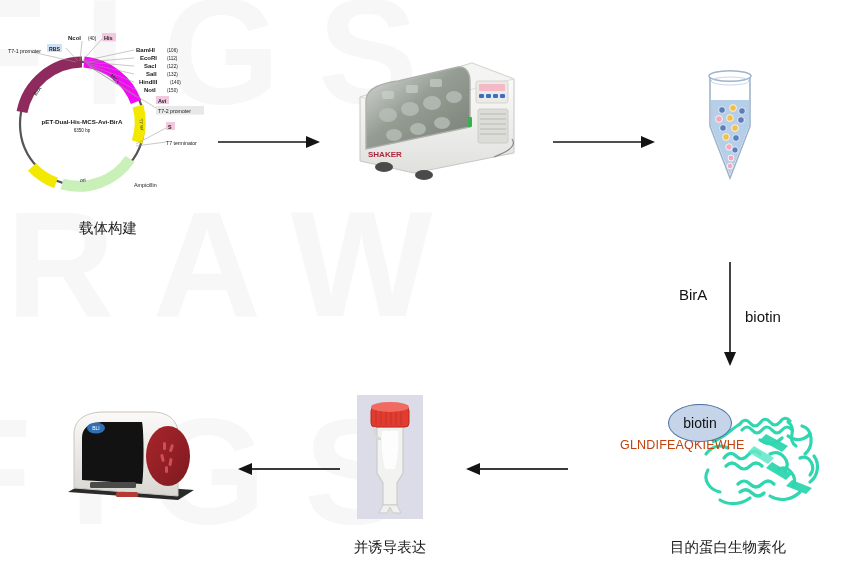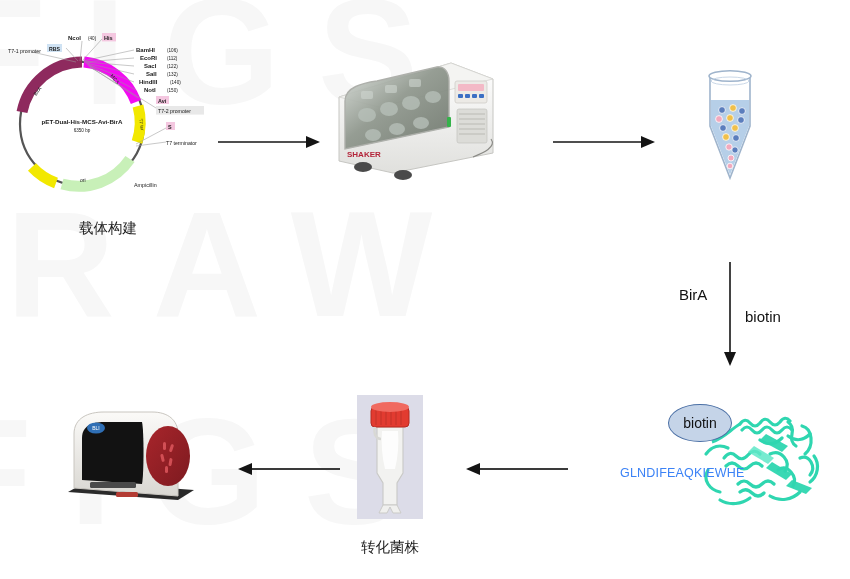--- a/index.html
+++ b/index.html
@@ -29,35 +29,35 @@
   
   .arrow{position:absolute;z-index:4;}
   .arrow svg{display:block;}
 
   
   #plasmid{left:6px;top:24px;width:206px;height:182px;}
   #plasmid svg{display:block;}
   .pl-txt{font-family:"Liberation Sans",sans-serif;fill:#1a1a1a;}
 
   
-  #shaker{left:333px;top:57px;width:166px;height:128px;}
+  #shaker{left:354px;top:57px;width:166px;height:128px;}
 
   
   #tube{left:697px;top:62px;width:66px;height:122px;}
 
   
   #column{left:357px;top:395px;width:66px;height:124px;}
 
   
   #bli{left:60px;top:404px;width:140px;height:112px;}
 
   
   #protein{left:620px;top:396px;width:220px;height:118px;}
-  .avi-seq{position:absolute;left:0;top:42px;font-size:12.5px;color:#3b82f6;
-           font-family:"Liberation Sans",sans-serif;letter-spacing:.2px;z-index:6;margin-top:28px;}
+  .avi-seq{position:absolute;left:0;top:42px;font-size:12.5px;color:#c2410c;
+           font-family:"Liberation Sans",sans-serif;letter-spacing:.2px;z-index:6;}
   .biotin-oval{position:absolute;left:48px;top:8px;width:62px;height:36px;
                border-radius:50%;background:#c5d4e8;border:1.6px solid #4a6fa5;
                display:flex;align-items:center;justify-content:center;z-index:7;}
   .biotin-oval span{font-size:14px;color:#111;font-family:"Liberation Sans",sans-serif;}
 
   
   .vlabel{position:absolute;z-index:5;font-size:15px;color:#111;
           font-family:"Liberation Sans",sans-serif;white-space:nowrap;}
 </style>
 </head>
@@ -292,20 +292,21 @@
       <g fill="#2fd6b0" opacity="0.95">
         <polygon points="146,38 168,50 162,56 140,44"></polygon>
         <polygon points="152,66 172,78 166,84 146,72"></polygon>
         <polygon points="172,84 192,92 186,98 166,90"></polygon>
       </g>
       <g fill="#5fe8c8" opacity="0.85">
         <polygon points="134,50 154,62 148,68 128,56"></polygon>
       </g>
     </svg>
   </div>
+  <div class="caption" style="left:648px;top:538px;width:160px;">目的蛋白生物素化</div>
 
   <div class="arrow" style="left:466px;top:461px;">
     <svg width="102" height="16" viewBox="0 0 102 16">
       <line x1="14" y1="8" x2="102" y2="8" stroke="#3a3a3a" stroke-width="1.8"></line>
       <polygon points="14,2 0,8 14,14" fill="#141414"></polygon>
     </svg>
   </div>
 
   <div class="node" id="column">
     <svg width="66" height="124" viewBox="0 0 66 124">
@@ -325,21 +326,21 @@
         <line x1="29" y1="14" x2="29" y2="30"></line>
           <line x1="34" y1="14" x2="34" y2="30"></line>
         <line x1="39" y1="14" x2="39" y2="30"></line>
           <line x1="44" y1="14" x2="44" y2="30"></line>
       </g>
       <ellipse cx="33" cy="12" rx="19" ry="5" fill="#f06a60"></ellipse>
 
       <path d="M18 32 C16 40 20 44 24 44" fill="none" stroke="#d8d8d4" stroke-width="2.4"></path>
     </svg>
   </div>
-  <div class="caption" style="left:330px;top:538px;width:120px;">转化菌株</div>
+  <div class="caption" style="left:330px;top:538px;width:120px;">并诱导表达</div>
 
   <div class="arrow" style="left:238px;top:461px;">
     <svg width="102" height="16" viewBox="0 0 102 16">
       <line x1="14" y1="8" x2="102" y2="8" stroke="#3a3a3a" stroke-width="1.8"></line>
       <polygon points="14,2 0,8 14,14" fill="#141414"></polygon>
     </svg>
   </div>
 
   <div class="node" id="bli">
     <svg width="140" height="112" viewBox="0 0 140 112">

